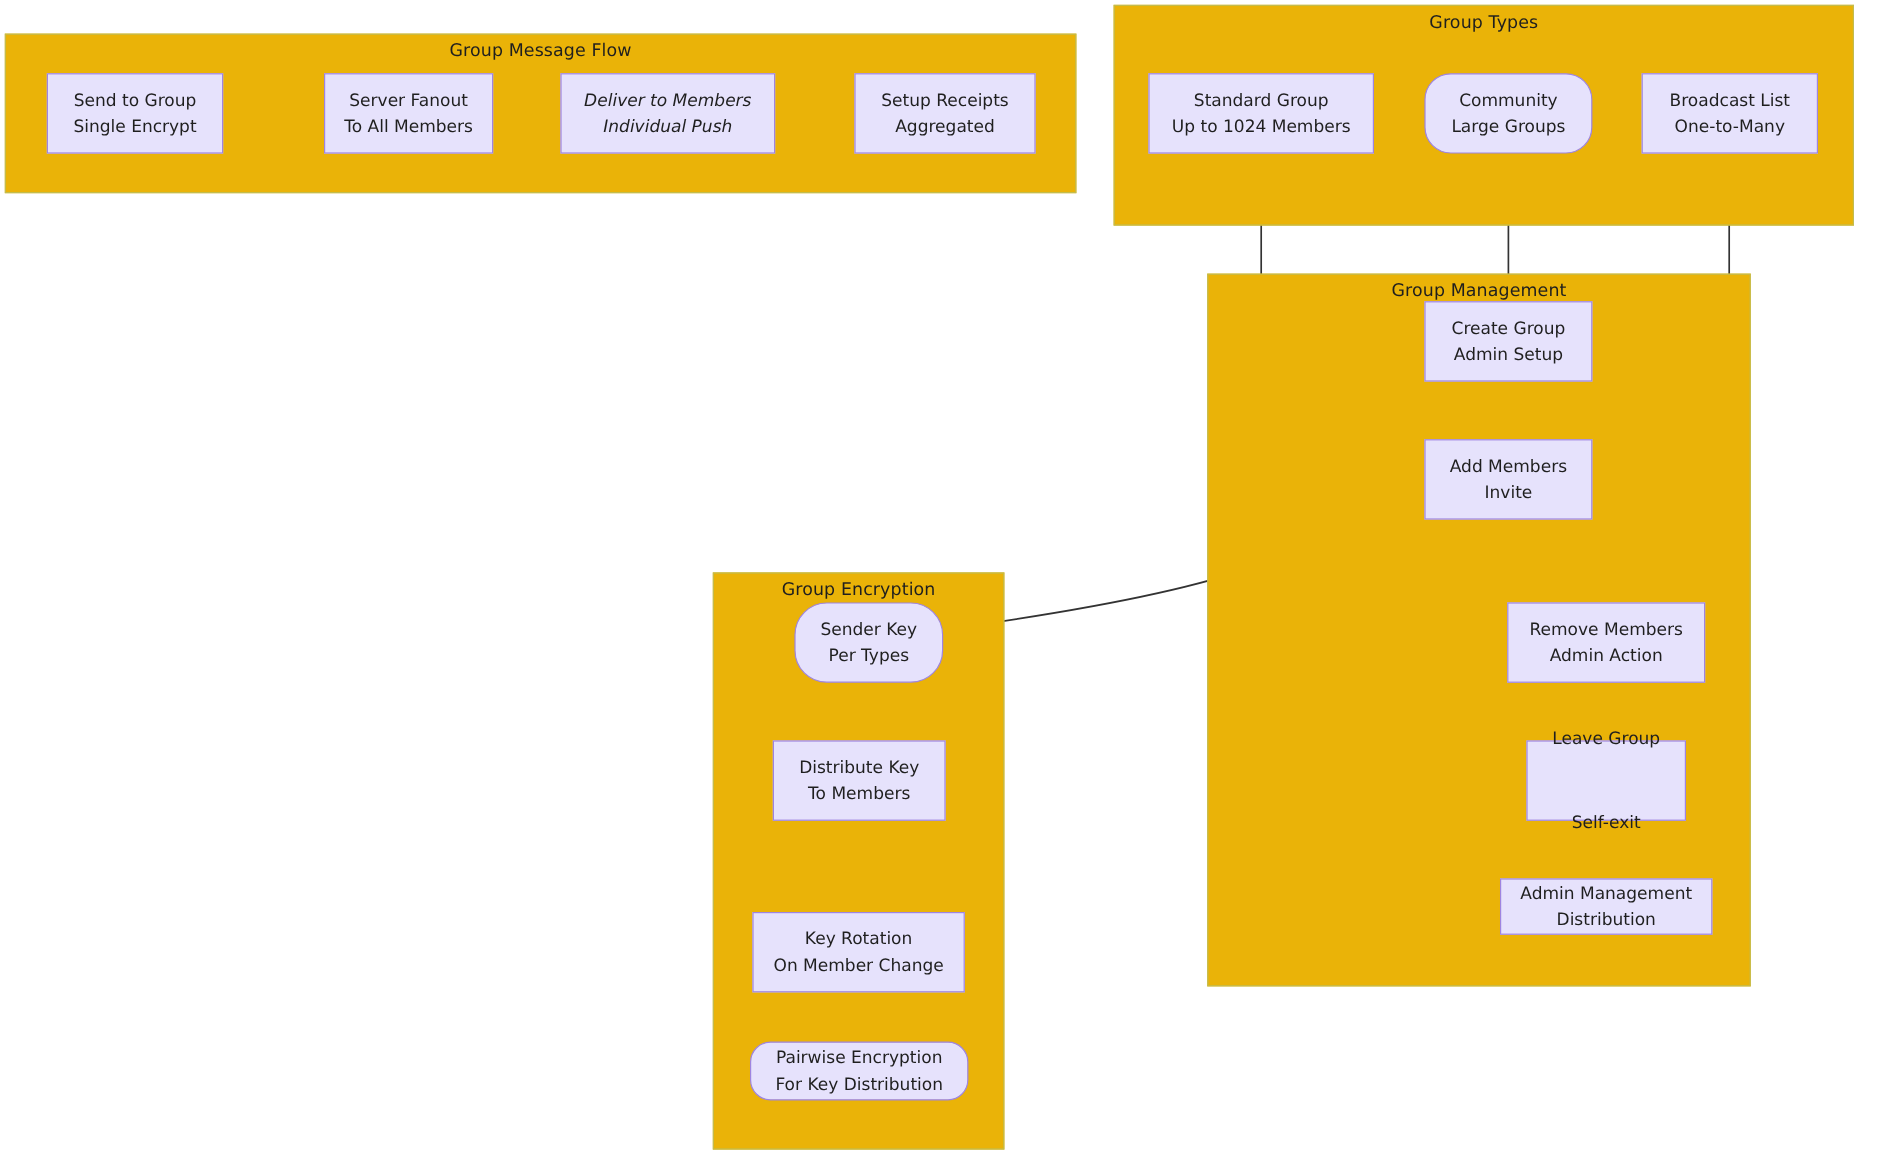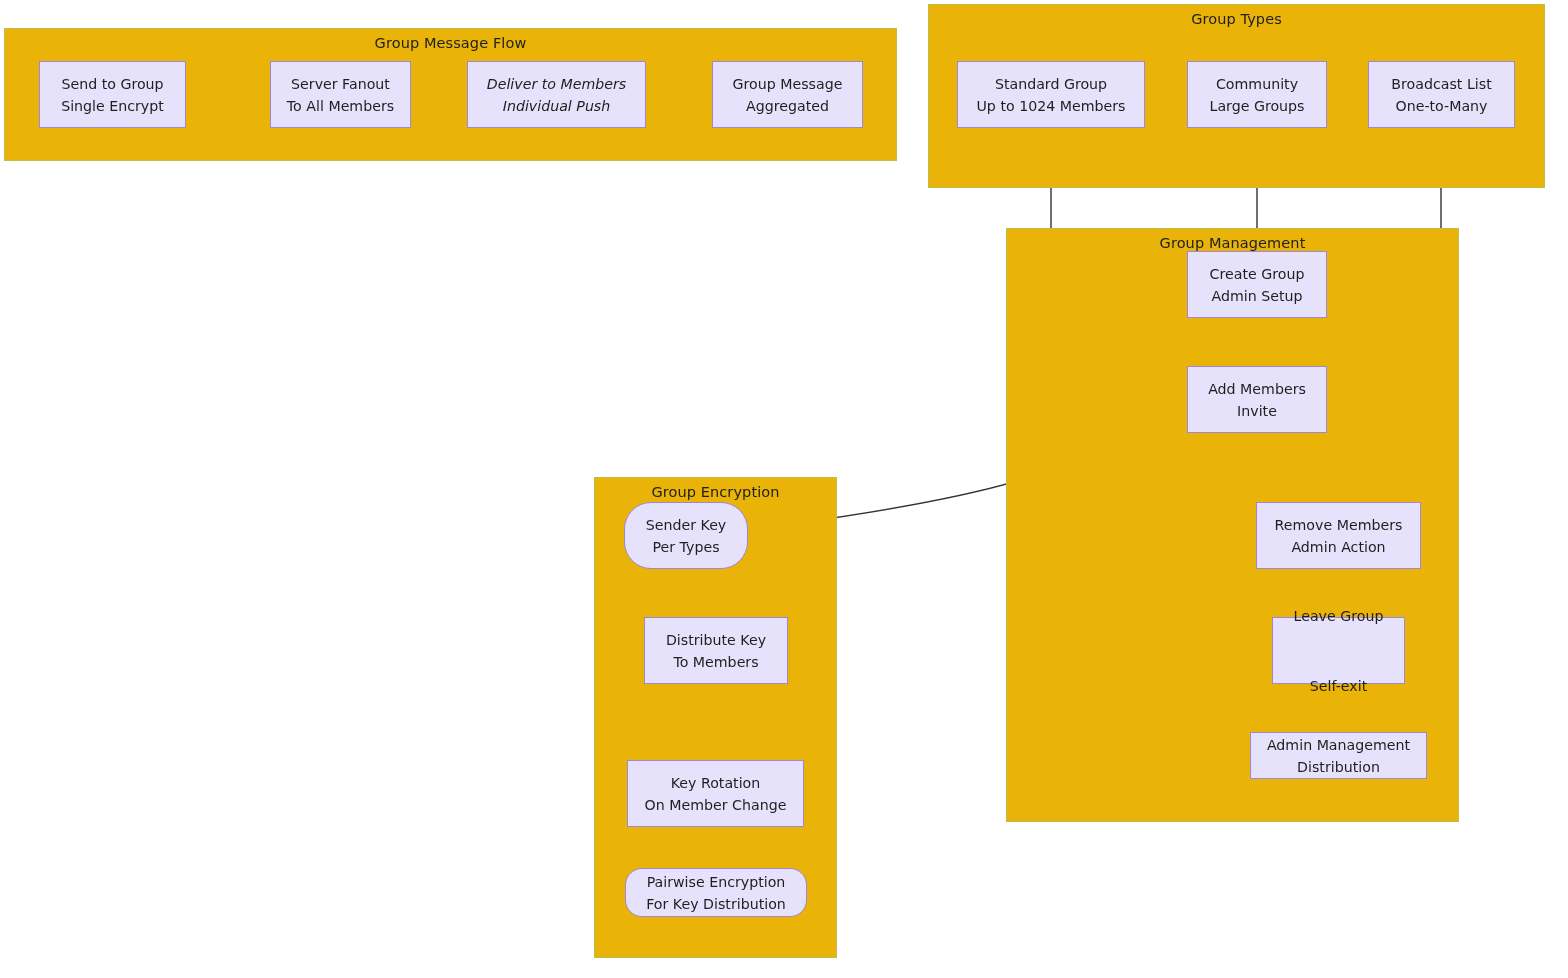--- a/index.html
+++ b/index.html
@@ -109,28 +109,28 @@
       </div>
       <div class="node" style="left: 259px; top: 61px; width: 141px; height: 67px; margin-left: 11px;">
         <span class="ln">Server Fanout</span>
         <span class="ln">To All Members</span>
       </div>
       <div class="node" style="left: 467px; top: 61px; width: 179px; height: 67px; font-style: italic;">
         <span class="ln">Deliver to Members</span>
         <span class="ln">Individual Push</span>
       </div>
       <div class="node" style="left: 712px; top: 61px; width: 151px; height: 67px;">
-        <span class="ln">Group Message</span>
+        <span class="ln">Setup Receipts</span>
         <span class="ln">Aggregated</span>
       </div>
       <div class="node" style="left: 957px; top: 61px; width: 188px; height: 67px;">
         <span class="ln">Standard Group</span>
         <span class="ln">Up to 1024 Members</span>
       </div>
-      <div class="node" style="left: 1187px; top: 61px; width: 140px; height: 67px;">
+      <div class="node" style="left: 1187px; top: 61px; width: 140px; height: 67px; border-radius: 22px;">
         <span class="ln">Community</span>
         <span class="ln">Large Groups</span>
       </div>
       <div class="node" style="left: 1368px; top: 61px; width: 147px; height: 67px;">
         <span class="ln">Broadcast List</span>
         <span class="ln">One-to-Many</span>
       </div>
       <div class="node" style="left: 1187px; top: 251px; width: 140px; height: 67px;">
         <span class="ln">Create Group</span>
         <span class="ln">Admin Setup</span>
@@ -144,21 +144,21 @@
         <span class="ln">Admin Action</span>
       </div>
       <div class="node" style="left: 1272px; top: 617px; width: 133px; height: 67px; gap: 48px;">
         <span class="ln">Leave Group</span>
         <span class="ln">Self-exit</span>
       </div>
       <div class="node" style="left: 1250px; top: 732px; width: 177px; height: 47px;">
         <span class="ln">Admin Management</span>
         <span class="ln">Distribution</span>
       </div>
-      <div class="node" style="left: 624px; top: 502px; width: 124px; height: 67px; border-radius: 27px;">
+      <div class="node" style="left: 662px; top: 502px; width: 124px; height: 67px; border-radius: 27px;">
         <span class="ln">Sender Key</span>
         <span class="ln">Per Types</span>
       </div>
       <div class="node" style="left: 644px; top: 617px; width: 144px; height: 67px;">
         <span class="ln">Distribute Key</span>
         <span class="ln">To Members</span>
       </div>
       <div class="node" style="left: 627px; top: 732px; width: 177px; height: 67px; margin-top: 28px;">
         <span class="ln">Key Rotation</span>
         <span class="ln">On Member Change</span>

